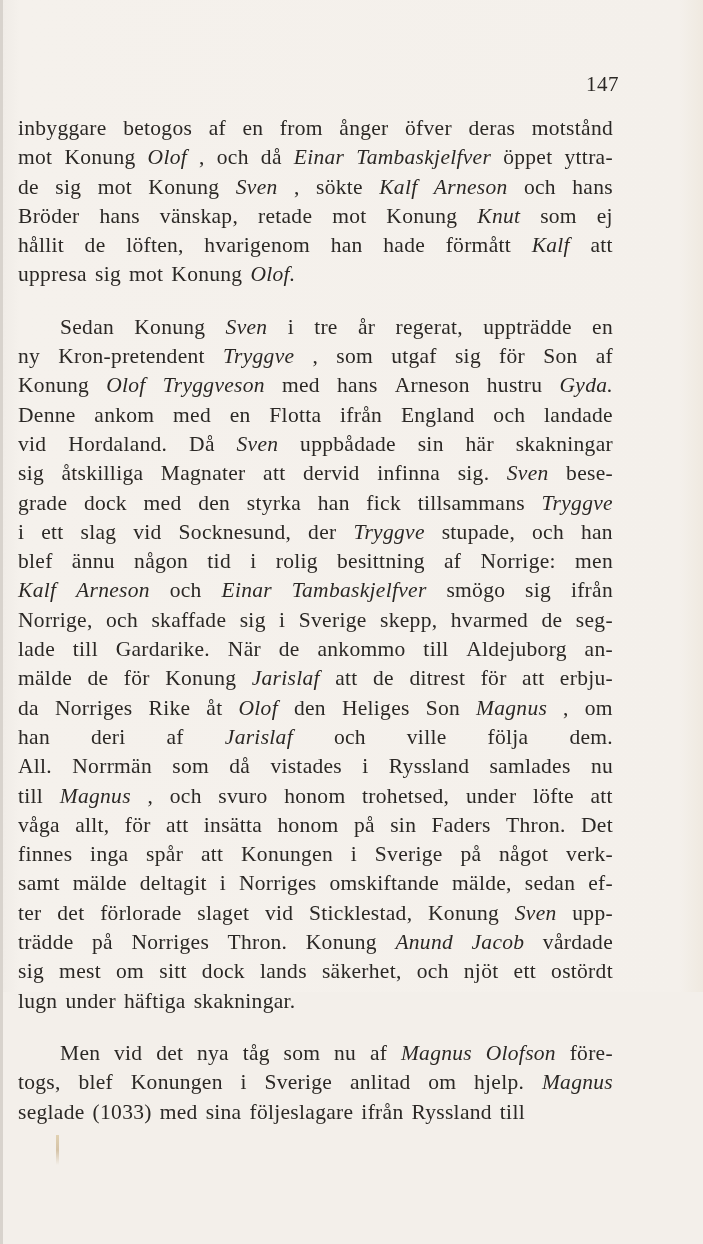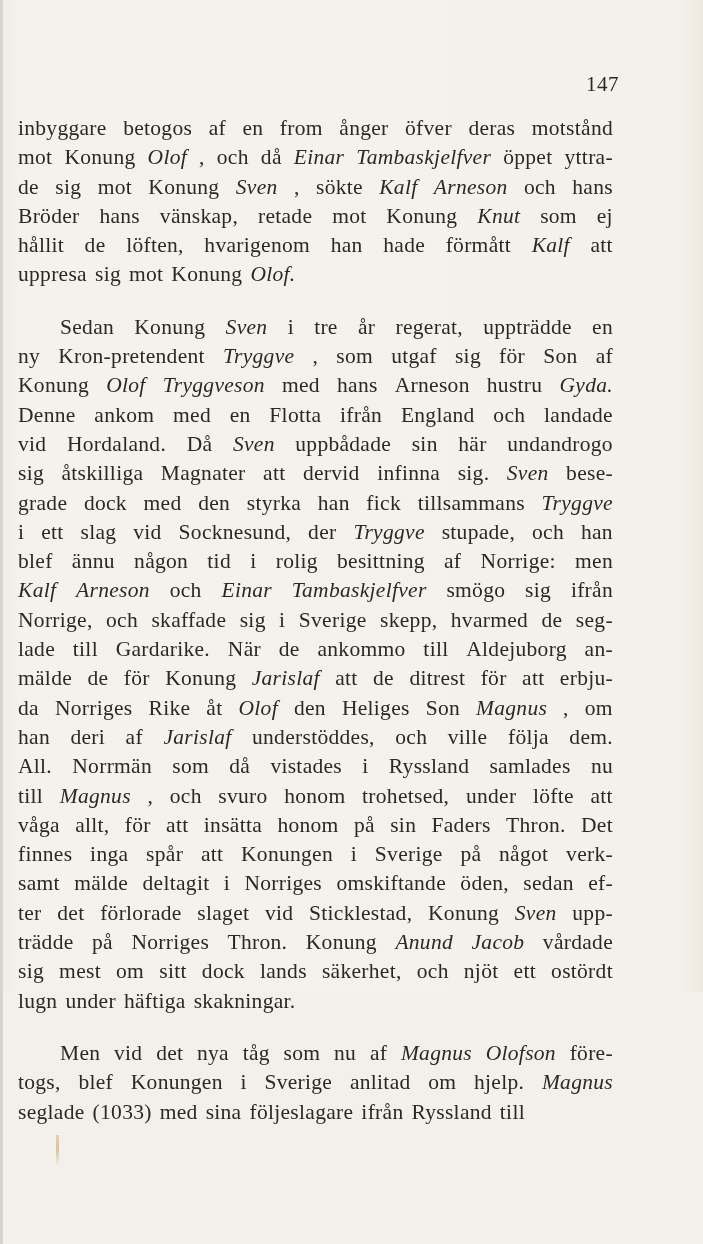--- a/index.html
+++ b/index.html
@@ -164,21 +164,21 @@
           <span>landade</span>
         </div>
         <div class="line">
           <span>vid</span>
           <span>Hordaland.</span>
           <span>Då</span>
           <i>Sven</i>
           <span>uppbådade</span>
           <span>sin</span>
           <span>här</span>
-          <span>undandrogo</span>
+          <span>skakningar</span>
         </div>
         <div class="line">
           <span>sig</span>
           <span>åtskilliga</span>
           <span>Magnater</span>
           <span>att</span>
           <span>dervid</span>
           <span>infinna</span>
           <span>sig.</span>
           <i>Sven</i>
@@ -276,21 +276,20 @@
           <span>Son</span>
           <i>Magnus</i>
           <span>,</span>
           <span>om</span>
         </div>
         <div class="line">
           <span>han</span>
           <span>deri</span>
           <span>af</span>
           <i>Jarislaf</i>
-          <span>understöddes,</span>
           <span>och</span>
           <span>ville</span>
           <span>följa</span>
           <span>dem.</span>
         </div>
         <div class="line">
           <span>All.</span>
           <span>Norrmän</span>
           <span>som</span>
           <span>då</span>
@@ -337,21 +336,21 @@
           <span>något</span>
           <span>verk-</span>
         </div>
         <div class="line">
           <span>samt</span>
           <span>mälde</span>
           <span>deltagit</span>
           <span>i</span>
           <span>Norriges</span>
           <span>omskiftande</span>
-          <span>öden,</span>
+          <span>mälde,</span>
           <span>sedan</span>
           <span>ef-</span>
         </div>
         <div class="line">
           <span>ter</span>
           <span>det</span>
           <span>förlorade</span>
           <span>slaget</span>
           <span>vid</span>
           <span>Sticklestad,</span>

